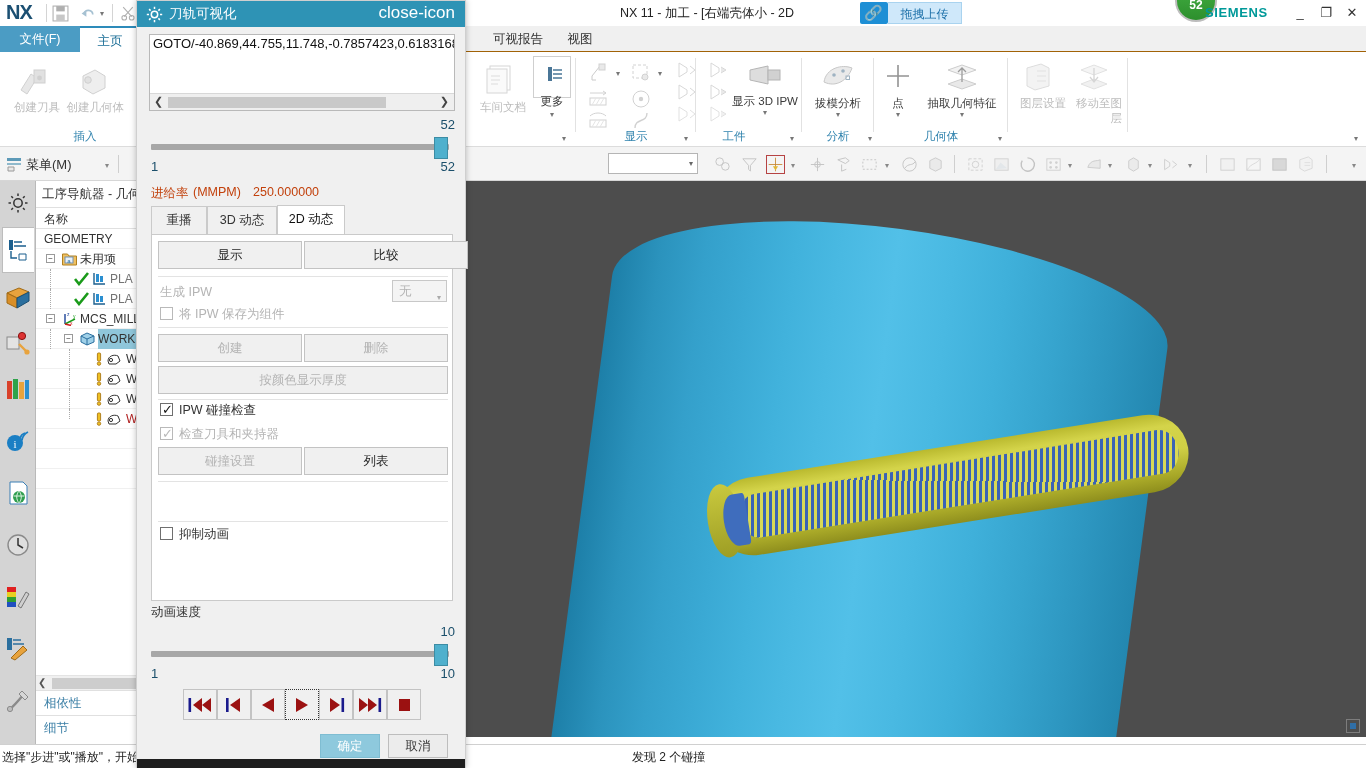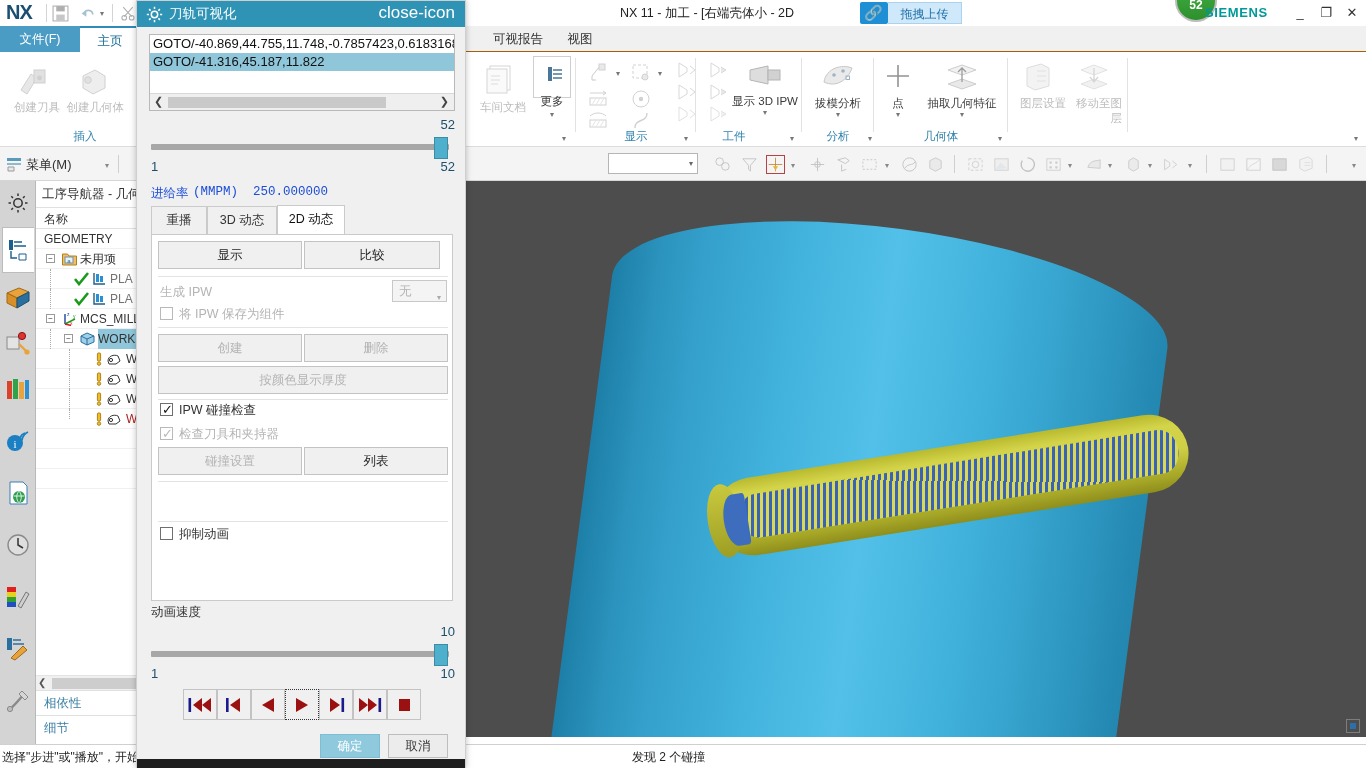--- a/index.html
+++ b/index.html
@@ -263,21 +263,21 @@
   .lb-scroll .a { position:absolute; top:1px; font-size:11px; color:#444;}
   .lb-scroll .thumb { position:absolute; left:18px; top:3px; width:218px; height:11px; background:#c9c9c9;}
 
   .slider-wrap { position:absolute; left:0; width:330px; }
   .sl-track { position:absolute; left:14px; width:298px; height:6px; background:#a7a7a7; border-radius:1px;}
   .sl-thumb { position:absolute; width:14px; height:22px; background:#4fb0cd; border:1px solid #3c8ca4;}
   .sl-max { position:absolute; right:12px; font-size:13px; color:#1b4f6b;}
   .sl-min { position:absolute; left:14px; font-size:13px; color:#1b4f6b;}
   .sl-endmax { position:absolute; right:12px; font-size:13px; color:#1b4f6b;}
 
-  .feed-label { position:absolute; left:14px; font-size:12.5px; color:#1d4ed8;font-family:Liberation Mono, monospace;}
+  .feed-label { position:absolute; left:14px; font-size:12.5px; color:#c2410c;}
 
   .tabs2 { position:absolute; left:14px; top:205px; height:28px;}
   .t2 {
     position:absolute; top:0; height:28px; line-height:27px; text-align:center;
     font-size:12.5px; color:#333; background:#f0f0f0;
     border:1px solid #cacaca; border-bottom:none;
   }
   .t2.act { background:#fff; color:#111; height:29px; }
   .panel {
     position:absolute; left:14px; top:233px; width:302px; height:367px;
@@ -924,21 +924,20 @@
       <svg class="gear" width="17" height="17" viewBox="0 0 17 17">
         <circle cx="8.5" cy="8.5" r="3.2" fill="none" stroke="#fff" stroke-width="1.5"></circle>
         <path d="M8.5 0.8 L8.5 3 M8.5 14 L8.5 16.2 M0.8 8.5 L3 8.5 M14 8.5 L16.2 8.5 M3.1 3.1 L4.6 4.6 M12.4 12.4 L13.9 13.9 M13.9 3.1 L12.4 4.6 M4.6 12.4 L3.1 13.9" stroke="#fff" stroke-width="1.5"></path>
       </svg>
       <span class="t">刀轨可视化</span>
       <span class="x">close-icon</span>
     </div>
 
     <div class="listbox">
       <div class="li">GOTO/-40.869,44.755,11.748,-0.7857423,0.6183168,0</div>
-      <div class="li sel">GOTO/-41.316,45.187,11.822</div>
       <div class="lb-scroll">
         <span class="a" style="left:4px">❮</span>
         <div class="thumb"></div>
         <span class="a" style="right:5px">❯</span>
       </div>
     </div>
 
     <div class="slider-wrap" style="top:116px;height:62px">
       <span class="sl-max" style="top:0">52</span>
       <div class="sl-track" style="top:27px"></div>
@@ -954,21 +953,21 @@
     </div>
 
     <div class="tabs2">
       <div class="t2" style="left:0;width:56px">重播</div>
       <div class="t2" style="left:56px;width:70px">3D 动态</div>
       <div class="t2 act" style="left:126px;width:68px;top:-1px">2D 动态</div>
     </div>
 
     <div class="panel">
       <div class="dbtn" style="left:6px;top:6px;width:144px">显示</div>
-      <div class="dbtn" style="left:152px;top:6px;width:136px">比较</div>
+      <div class="dbtn" style="left:152px;top:6px;width:164px">比较</div>
       <div class="hr" style="left:6px;top:41px;width:290px"></div>
 
       <span class="dlabel dim" style="left:8px;top:49px">生成 IPW</span>
       <div class="sel-none" style="left:240px;top:45px">
         <span>无</span>
         <span class="cv">▾</span>
       </div>
 
       <div class="chk dim" style="left:8px;top:72px"></div>
       <span class="dlabel dim" style="left:27px;top:71px">将 IPW 保存为组件</span>

